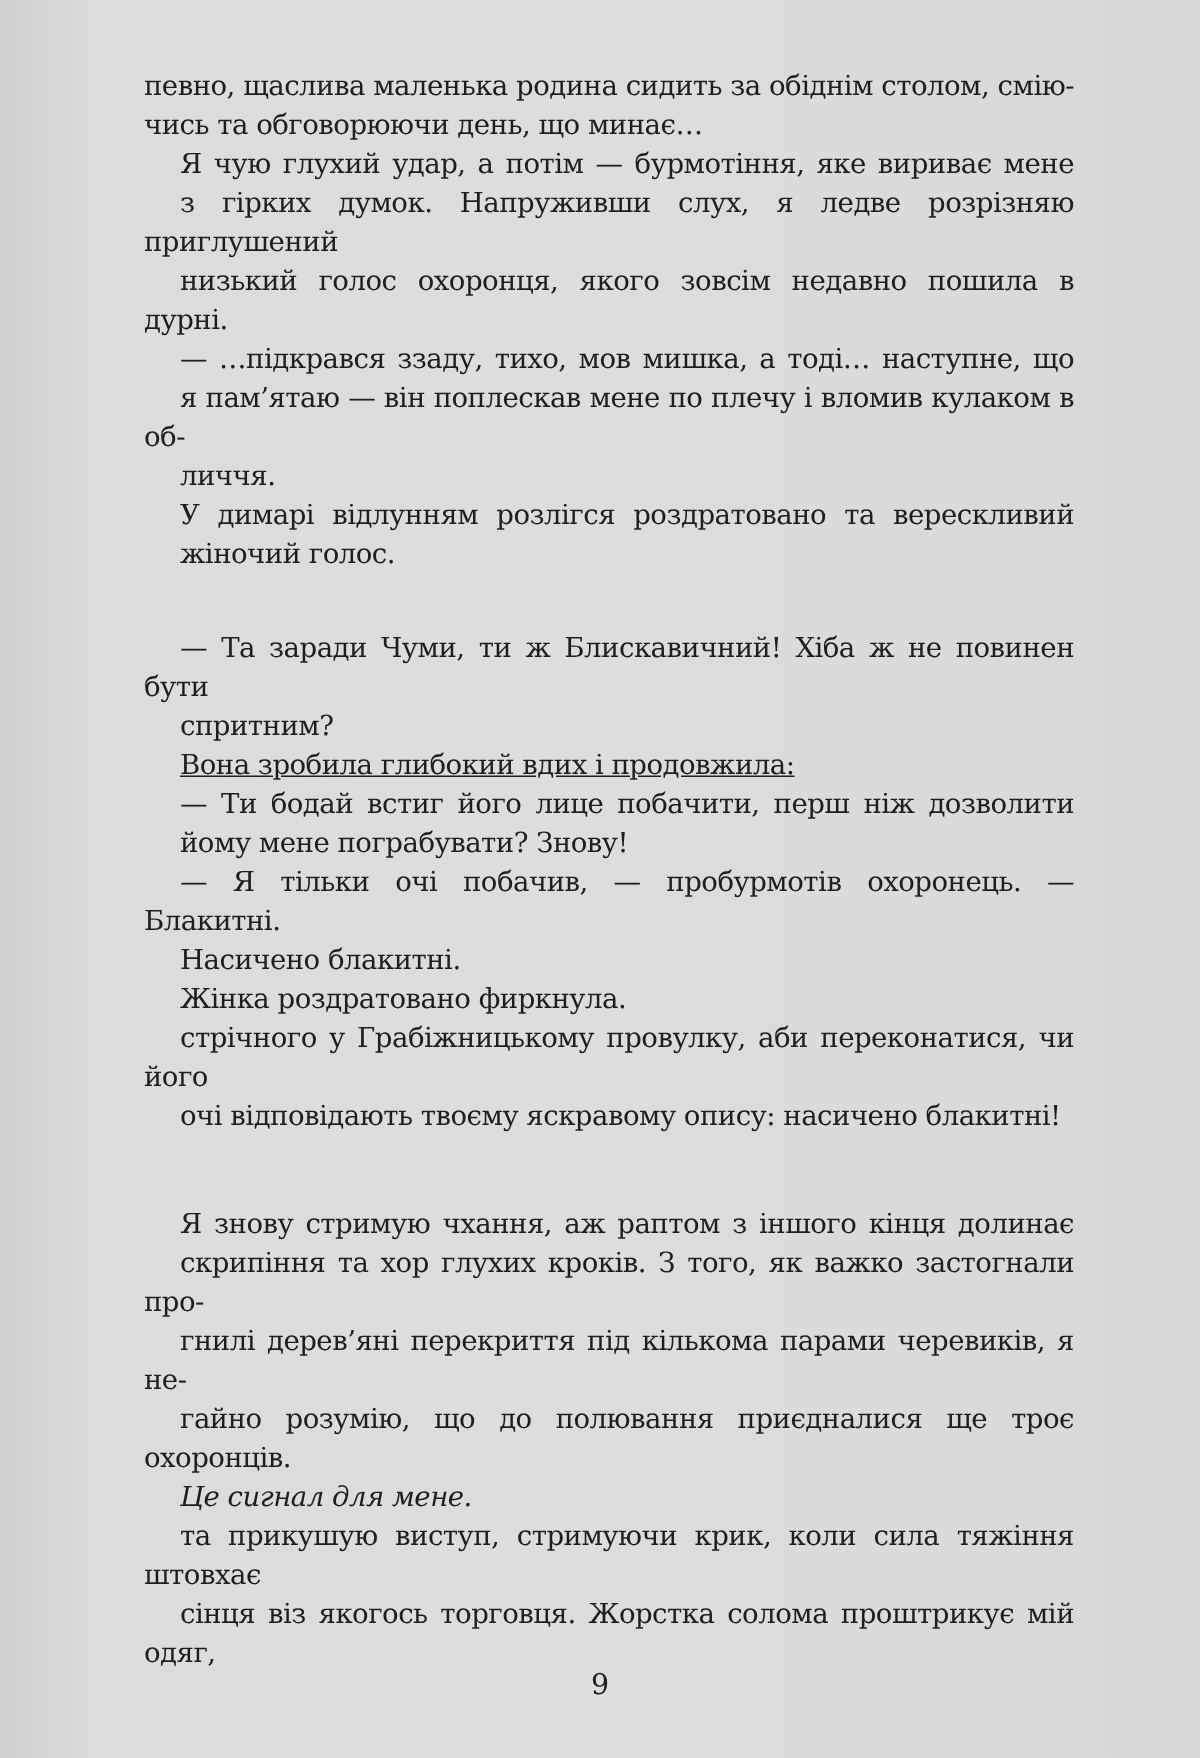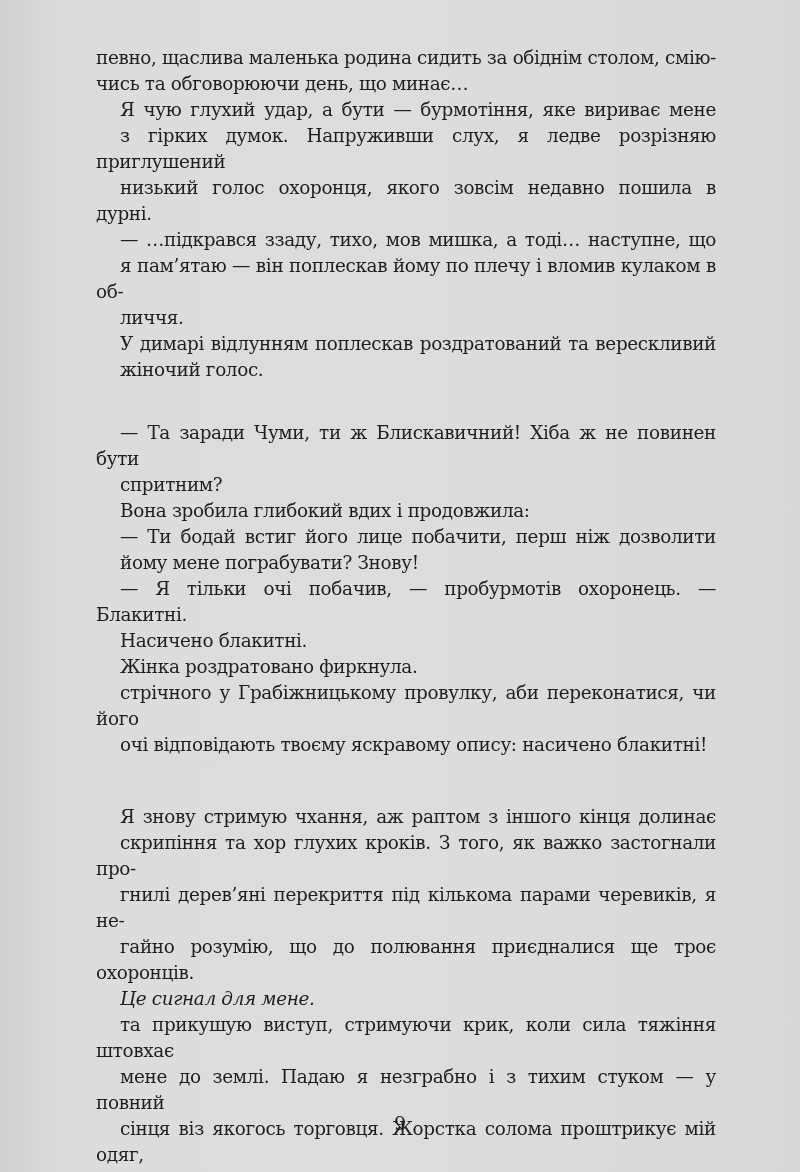--- a/index.html
+++ b/index.html
@@ -38,39 +38,39 @@
   </style>
 </head>
 <body>
 
 <div class="page" id="page-body">
     <p>
       <span class="line">певно, щаслива маленька родина сидить за обіднім столом, смію-</span>
       <span class="line last">чись та обговорюючи день, що минає…</span>
     </p>
     <p class="indent">
-      <span class="line" style="text-indent: 24px;">Я чую глухий удар, а бути — бурмотіння, яке вириває мене</span>
+      <span class="line" style="text-indent: 24px;">Я чую глухий удар, а потім — бурмотіння, яке вириває мене</span>
       <span class="line">з гірких думок. Напруживши слух, я ледве розрізняю приглушений</span>
       <span class="line last">низький голос охоронця, якого зовсім недавно пошила в дурні.</span>
     </p>
     <p class="indent">
       <span class="line" style="text-indent: 24px;">— …підкрався ззаду, тихо, мов мишка, а тоді… наступне, що</span>
-      <span class="line">я пам’ятаю — він поплескав йому по плечу і вломив кулаком в об-</span>
+      <span class="line">я пам’ятаю — він поплескав мене по плечу і вломив кулаком в об-</span>
       <span class="line last">личчя.</span>
     </p>
     <p class="indent">
-      <span class="line" style="text-indent: 24px;">У димарі відлунням поплескав роздратований та верескливий</span>
+      <span class="line" style="text-indent: 24px;">У димарі відлунням розлігся роздратовано та верескливий</span>
       <span class="line last">жіночий голос.</span>
     </p>
     <p class="indent">
       <span class="line" style="text-indent: 24px; margin-top: 37px;">— Та заради Чуми, ти ж Блискавичний! Хіба ж не повинен бути</span>
       <span class="line last">спритним?</span>
     </p>
     <p class="indent">
-      <span class="line last" style="text-indent: 24px;">Вона зробила глибокий вдих і продовжила:</span>
+      <span class="line last" style="text-indent: 24px; text-decoration: underline;">Вона зробила глибокий вдих і продовжила:</span>
     </p>
     <p class="indent">
       <span class="line" style="text-indent: 24px;">— Ти бодай встиг його лице побачити, перш ніж дозволити</span>
       <span class="line last">йому мене пограбувати? Знову!</span>
     </p>
     <p class="indent">
       <span class="line" style="text-indent: 24px;">— Я тільки очі побачив, — пробурмотів охоронець. — Блакитні.</span>
       <span class="line last">Насичено блакитні.</span>
     </p>
     <p class="indent">
@@ -84,17 +84,16 @@
       <span class="line" style="text-indent: 24px; margin-top: 46px;">Я знову стримую чхання, аж раптом з іншого кінця долинає</span>
       <span class="line">скрипіння та хор глухих кроків. З того, як важко застогнали про-</span>
       <span class="line">гнилі дерев’яні перекриття під кількома парами черевиків, я не-</span>
       <span class="line last">гайно розумію, що до полювання приєдналися ще троє охоронців.</span>
     </p>
     <p class="indent italic">
       <span class="line last" style="text-indent: 24px;">Це сигнал для мене.</span>
     </p>
     <p class="indent">
       <span class="line">та прикушую виступ, стримуючи крик, коли сила тяжіння штовхає</span>
-      <span class="line">мене до землі. Падаю я незграбно і з тихим стуком — у повний</span>
       <span class="line">сінця віз якогось торговця. Жорстка солома проштрикує мій одяг,</span>
     </p>
   </div>
 <div class="page-number">9</div>
 
 </body></html>

